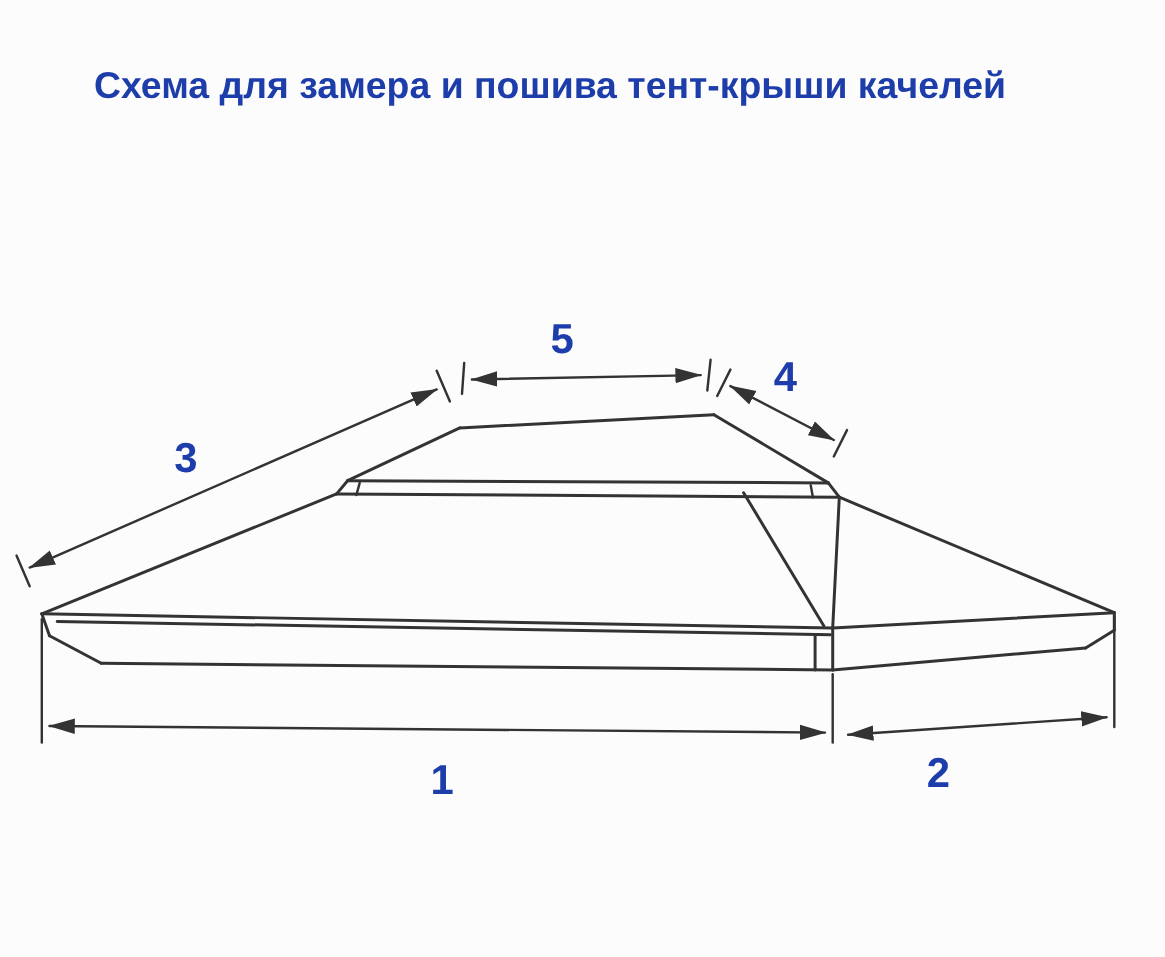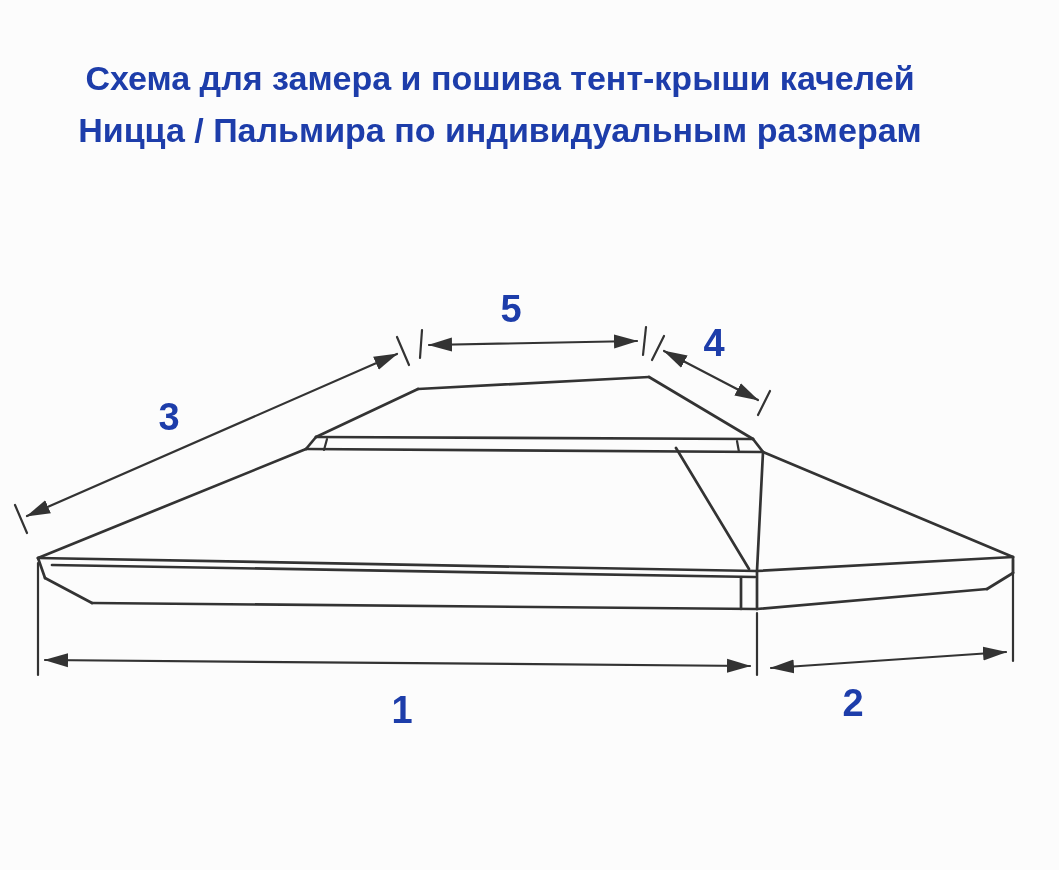--- a/index.html
+++ b/index.html
@@ -58,21 +58,20 @@
     user-select: none;
   }
 </style>
 </head>
 <body>
 
 <div class="page">
 
   <header class="title">
     <div class="title-line">Схема для замера и пошива тент-крыши качелей</div>
-    <div class="title-line">Ницца / Пальмира по индивидуальным размерам</div>
   </header>
 
   <svg class="drawing" viewBox="0 0 1059 870" xmlns="http://www.w3.org/2000/svg">
     <defs>
       <marker id="ah" markerUnits="userSpaceOnUse" markerWidth="24" markerHeight="16" viewBox="0 0 24 16" refX="23" refY="8" orient="auto-start-reverse">
         <path d="M0 1 L24 8 L0 15 Z" style="fill:var(--line,#333);stroke:none"></path>
       </marker>
     </defs>
 
     <g>

